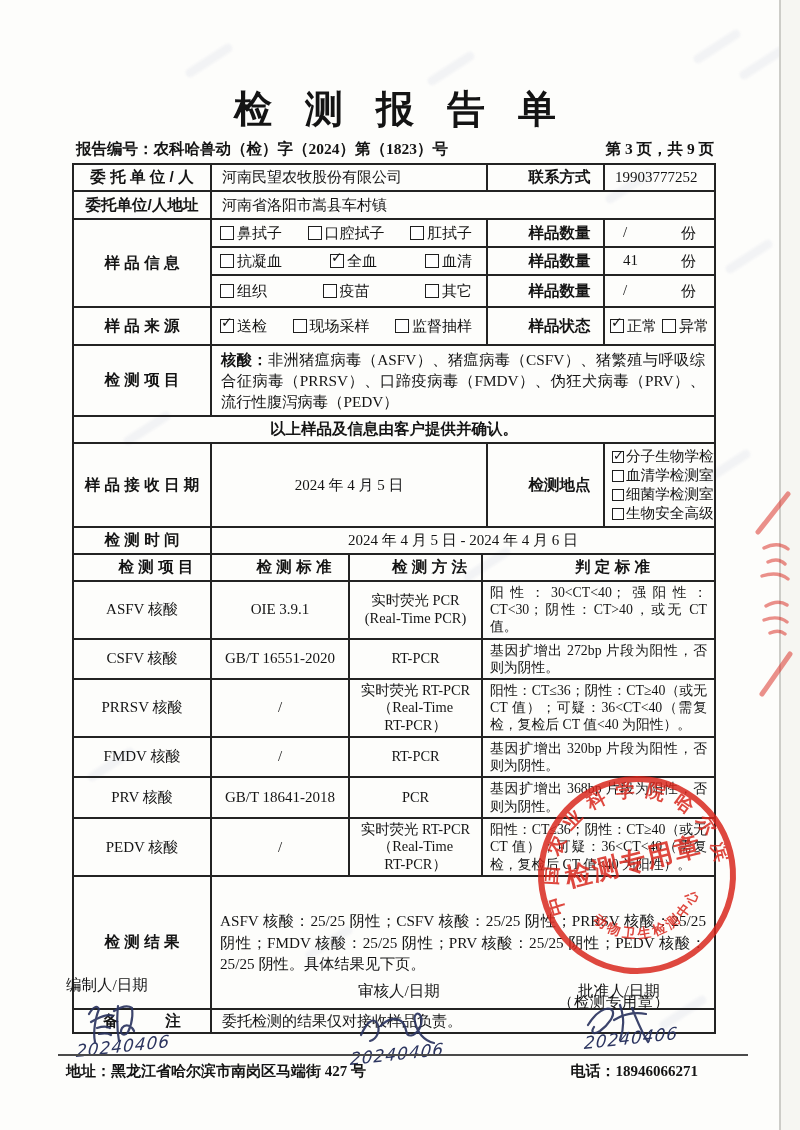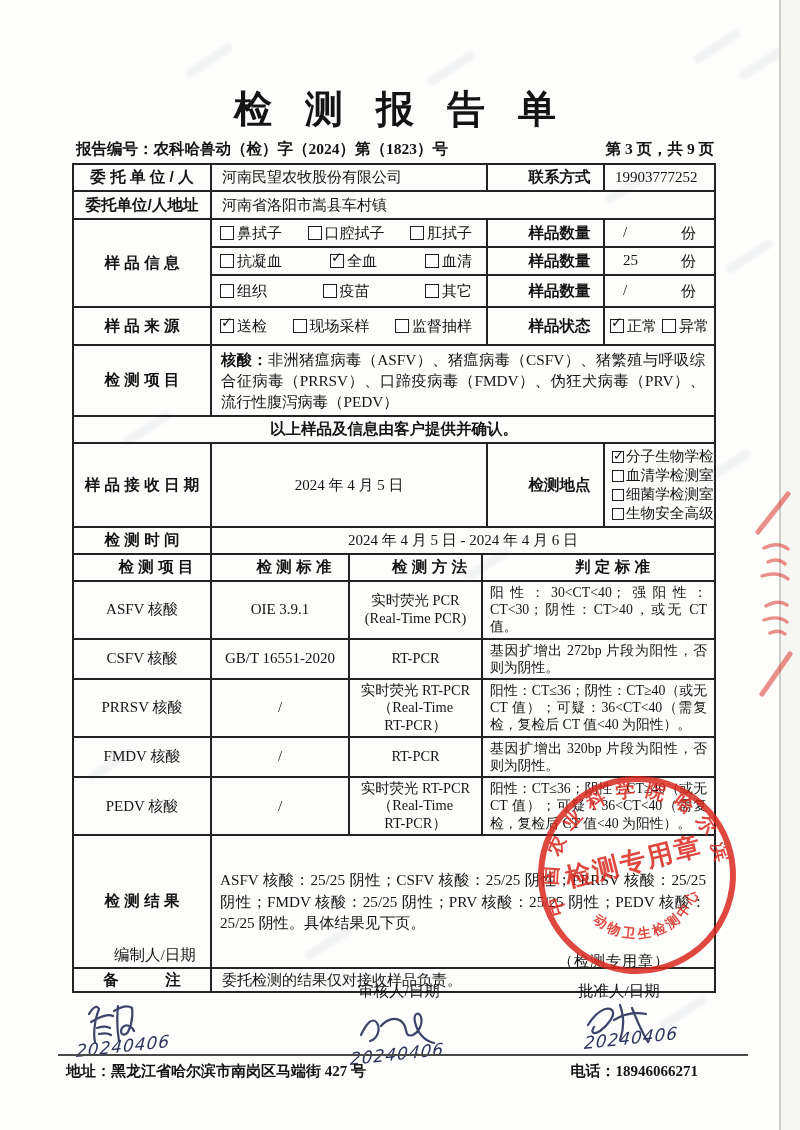--- a/index.html
+++ b/index.html
@@ -169,21 +169,21 @@
                 <span class="cb">
                   <i class="mk"></i>
                 </span>
                 <span>血清</span>
               </span>
       </div>
           </td>
       <td class="midlab">样品数量</td>
       <td>
             <div class="qtycell">
-              <span>25</span>
+              <span>41</span>
               <span>份</span>
             </div>
           </td>
     </tr>
     <tr style="height:32px">
       <td>
             <div class="opts">
         <span class="opt">
                 <span class="cb">
                   <i class="mk"></i>
@@ -338,20 +338,26 @@
       <td class="method pre">实时荧光 RT-PCR
 （Real-Time
 RT-PCR）</td>
       <td class="crit">阳性：CT≤36；阴性：CT≥40（或无 CT 值）；可疑：36&lt;CT&lt;40（需复检，复检后 CT 值&lt;40 为阳性）。</td>
     </tr>
     <tr style="height:37px">
       <td class="center">FMDV 核酸</td>
       <td class="center">/</td>
       <td class="method pre">RT-PCR</td>
       <td class="crit">基因扩增出 320bp 片段为阳性，否则为阴性。</td>
+    </tr>
+    <tr style="height:41px">
+      <td class="center">PRV 核酸</td>
+      <td class="center">GB/T 18641-2018</td>
+      <td class="method pre">PCR</td>
+      <td class="crit">基因扩增出 368bp 片段为阳性，否则为阴性。</td>
     </tr>
     <tr style="height:58px">
       <td class="center">PEDV 核酸</td>
       <td class="center">/</td>
       <td class="method pre">实时荧光 RT-PCR
 （Real-Time
 RT-PCR）</td>
       <td class="crit">阳性：CT≤36；阴性：CT≥40（或无 CT 值）；可疑：36&lt;CT&lt;40（需复检，复检后 CT 值&lt;40 为阳性）。</td>
     </tr>
   </tbody>
@@ -402,21 +408,21 @@
 
 <svg class="edgesvg" viewBox="0 0 52 216">
   <g fill="none" stroke="#d9261c" stroke-linecap="round">
     <path d="M44,8 L14,46" stroke-width="5"></path>
     <path d="M20,62 q14,-7 24,1 M24,76 q10,-5 17,2 M18,90 q16,-5 26,3" stroke-width="3.4"></path>
     <path d="M22,120 q12,-7 21,-1 M20,134 q14,-5 23,2 M26,147 q9,-4 15,1" stroke-width="3.4"></path>
     <path d="M46,168 L18,208" stroke-width="5"></path>
   </g>
 </svg>
 
-<span class="sig-label" style="left:66px; top:945px;margin-left:48px;">编制人/日期</span>
+<span class="sig-label" style="left:66px; top:975px;">编制人/日期</span>
 <span class="sig-label" style="left:358px; top:981px;">审核人/日期</span>
 <span class="sig-label" style="left:578px; top:981px;">批准人/日期</span>
 
 <svg class="sigsvg" style="left:82px; top:1000px;" width="82" height="48" viewBox="0 0 82 48">
   <g fill="none" stroke="#2c3560" stroke-width="2.2" stroke-linecap="round" opacity="0.92">
     <path d="M7,14 C11,7 15,5 17,9 C13,19 11,33 13,42"></path>
     <path d="M9,22 C19,16 27,14 31,16 M15,28 C21,26 25,26 28,28 M17,34 C22,33 26,33 29,35"></path>
     <path d="M36,6 C35,16 35,30 37,41"></path>
     <path d="M32,11 C40,6 46,5 50,8 C51,16 49,26 46,32 C42,37 37,34 40,28 C44,23 50,26 52,31"></path>
   </g>

